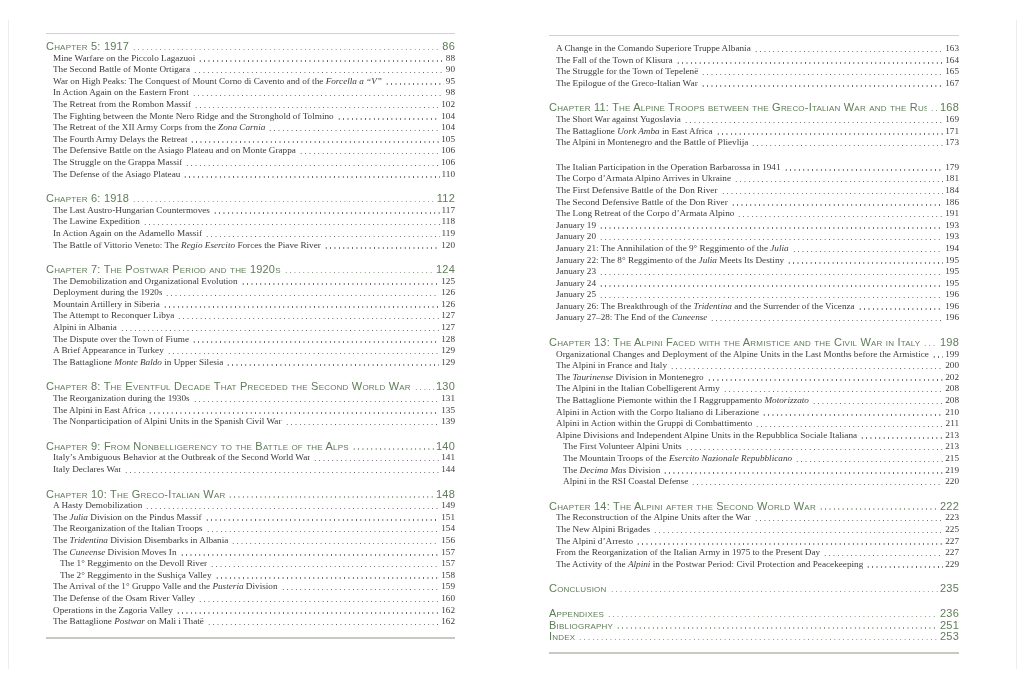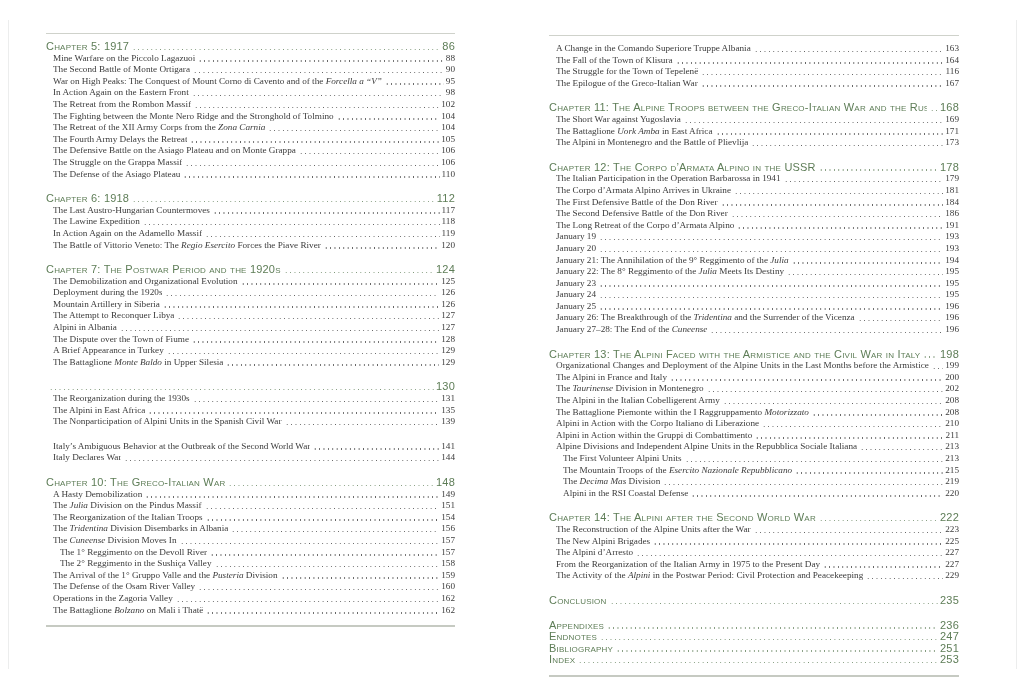--- a/index.html
+++ b/index.html
@@ -183,40 +183,46 @@
           <span class="pnum">129</span>
         </div>
         <div class="row lvl1">
           <span class="title">The Battaglione <i>Monte Baldo</i> in Upper Silesia</span>
           <span class="leader"></span>
           <span class="pnum">129</span>
         </div>
       </div>
       <div class="block">
         <div class="row ch">
+          <span class="title">Chapter 8: The Eventful Decade That Preceded the Second World War</span>
           <span class="leader"></span>
           <span class="pnum">130</span>
         </div>
         <div class="row lvl1">
           <span class="title">The Reorganization during the 1930s</span>
           <span class="leader"></span>
           <span class="pnum">131</span>
         </div>
         <div class="row lvl1">
           <span class="title">The Alpini in East Africa</span>
           <span class="leader"></span>
           <span class="pnum">135</span>
         </div>
         <div class="row lvl1">
           <span class="title">The Nonparticipation of Alpini Units in the Spanish Civil War</span>
           <span class="leader"></span>
           <span class="pnum">139</span>
         </div>
       </div>
       <div class="block">
+        <div class="row ch">
+          <span class="title">Chapter 9: From Nonbelligerency to the Battle of the Alps</span>
+          <span class="leader"></span>
+          <span class="pnum">140</span>
+        </div>
         <div class="row lvl1">
           <span class="title">Italy’s Ambiguous Behavior at the Outbreak of the Second World War</span>
           <span class="leader"></span>
           <span class="pnum">141</span>
         </div>
         <div class="row lvl1">
           <span class="title">Italy Declares War</span>
           <span class="leader"></span>
           <span class="pnum">144</span>
         </div>
@@ -271,21 +277,21 @@
           <span class="title">The Defense of the Osam River Valley</span>
           <span class="leader"></span>
           <span class="pnum">160</span>
         </div>
         <div class="row lvl1">
           <span class="title">Operations in the Zagoria Valley</span>
           <span class="leader"></span>
           <span class="pnum">162</span>
         </div>
         <div class="row lvl1">
-          <span class="title">The Battaglione <i>Bolzano</i> on Mali i Thatë</span>
+          <span class="title">The Battaglione <i>Postwar</i> on Mali i Thatë</span>
           <span class="leader"></span>
           <span class="pnum">162</span>
         </div>
       </div>
       <div class="rule bottom"></div>
     </div>
   <div class="col" id="col-right">
       <div class="rule top"></div>
       <div class="block">
         <div class="row lvl1">
@@ -294,21 +300,21 @@
           <span class="pnum">163</span>
         </div>
         <div class="row lvl1">
           <span class="title">The Fall of the Town of Klisura</span>
           <span class="leader"></span>
           <span class="pnum">164</span>
         </div>
         <div class="row lvl1">
           <span class="title">The Struggle for the Town of Tepelenë</span>
           <span class="leader"></span>
-          <span class="pnum">116</span>
+          <span class="pnum">165</span>
         </div>
         <div class="row lvl1">
           <span class="title">The Epilogue of the Greco-Italian War</span>
           <span class="leader"></span>
           <span class="pnum">167</span>
         </div>
       </div>
       <div class="block">
         <div class="row ch">
           <span class="title">Chapter 11: The Alpine Troops between the Greco-Italian War and the Russian Campaign</span>
@@ -325,25 +331,20 @@
           <span class="leader"></span>
           <span class="pnum">171</span>
         </div>
         <div class="row lvl1">
           <span class="title">The Alpini in Montenegro and the Battle of Plievlija</span>
           <span class="leader"></span>
           <span class="pnum">173</span>
         </div>
       </div>
       <div class="block">
-        <div class="row ch">
-          <span class="title">Chapter 12: The Corpo d’Armata Alpino in the USSR</span>
-          <span class="leader"></span>
-          <span class="pnum">178</span>
-        </div>
         <div class="row lvl1">
           <span class="title">The Italian Participation in the Operation Barbarossa in 1941</span>
           <span class="leader"></span>
           <span class="pnum">179</span>
         </div>
         <div class="row lvl1">
           <span class="title">The Corpo d’Armata Alpino Arrives in Ukraine</span>
           <span class="leader"></span>
           <span class="pnum">181</span>
         </div>
@@ -512,25 +513,20 @@
           <span class="title">Conclusion</span>
           <span class="leader"></span>
           <span class="pnum">235</span>
         </div>
       </div>
       <div class="block">
         <div class="row ch">
           <span class="title">Appendixes</span>
           <span class="leader"></span>
           <span class="pnum">236</span>
-        </div>
-        <div class="row ch">
-          <span class="title">Endnotes</span>
-          <span class="leader"></span>
-          <span class="pnum">247</span>
         </div>
         <div class="row ch">
           <span class="title">Bibliography</span>
           <span class="leader"></span>
           <span class="pnum">251</span>
         </div>
         <div class="row ch">
           <span class="title">Index</span>
           <span class="leader"></span>
           <span class="pnum">253</span>

